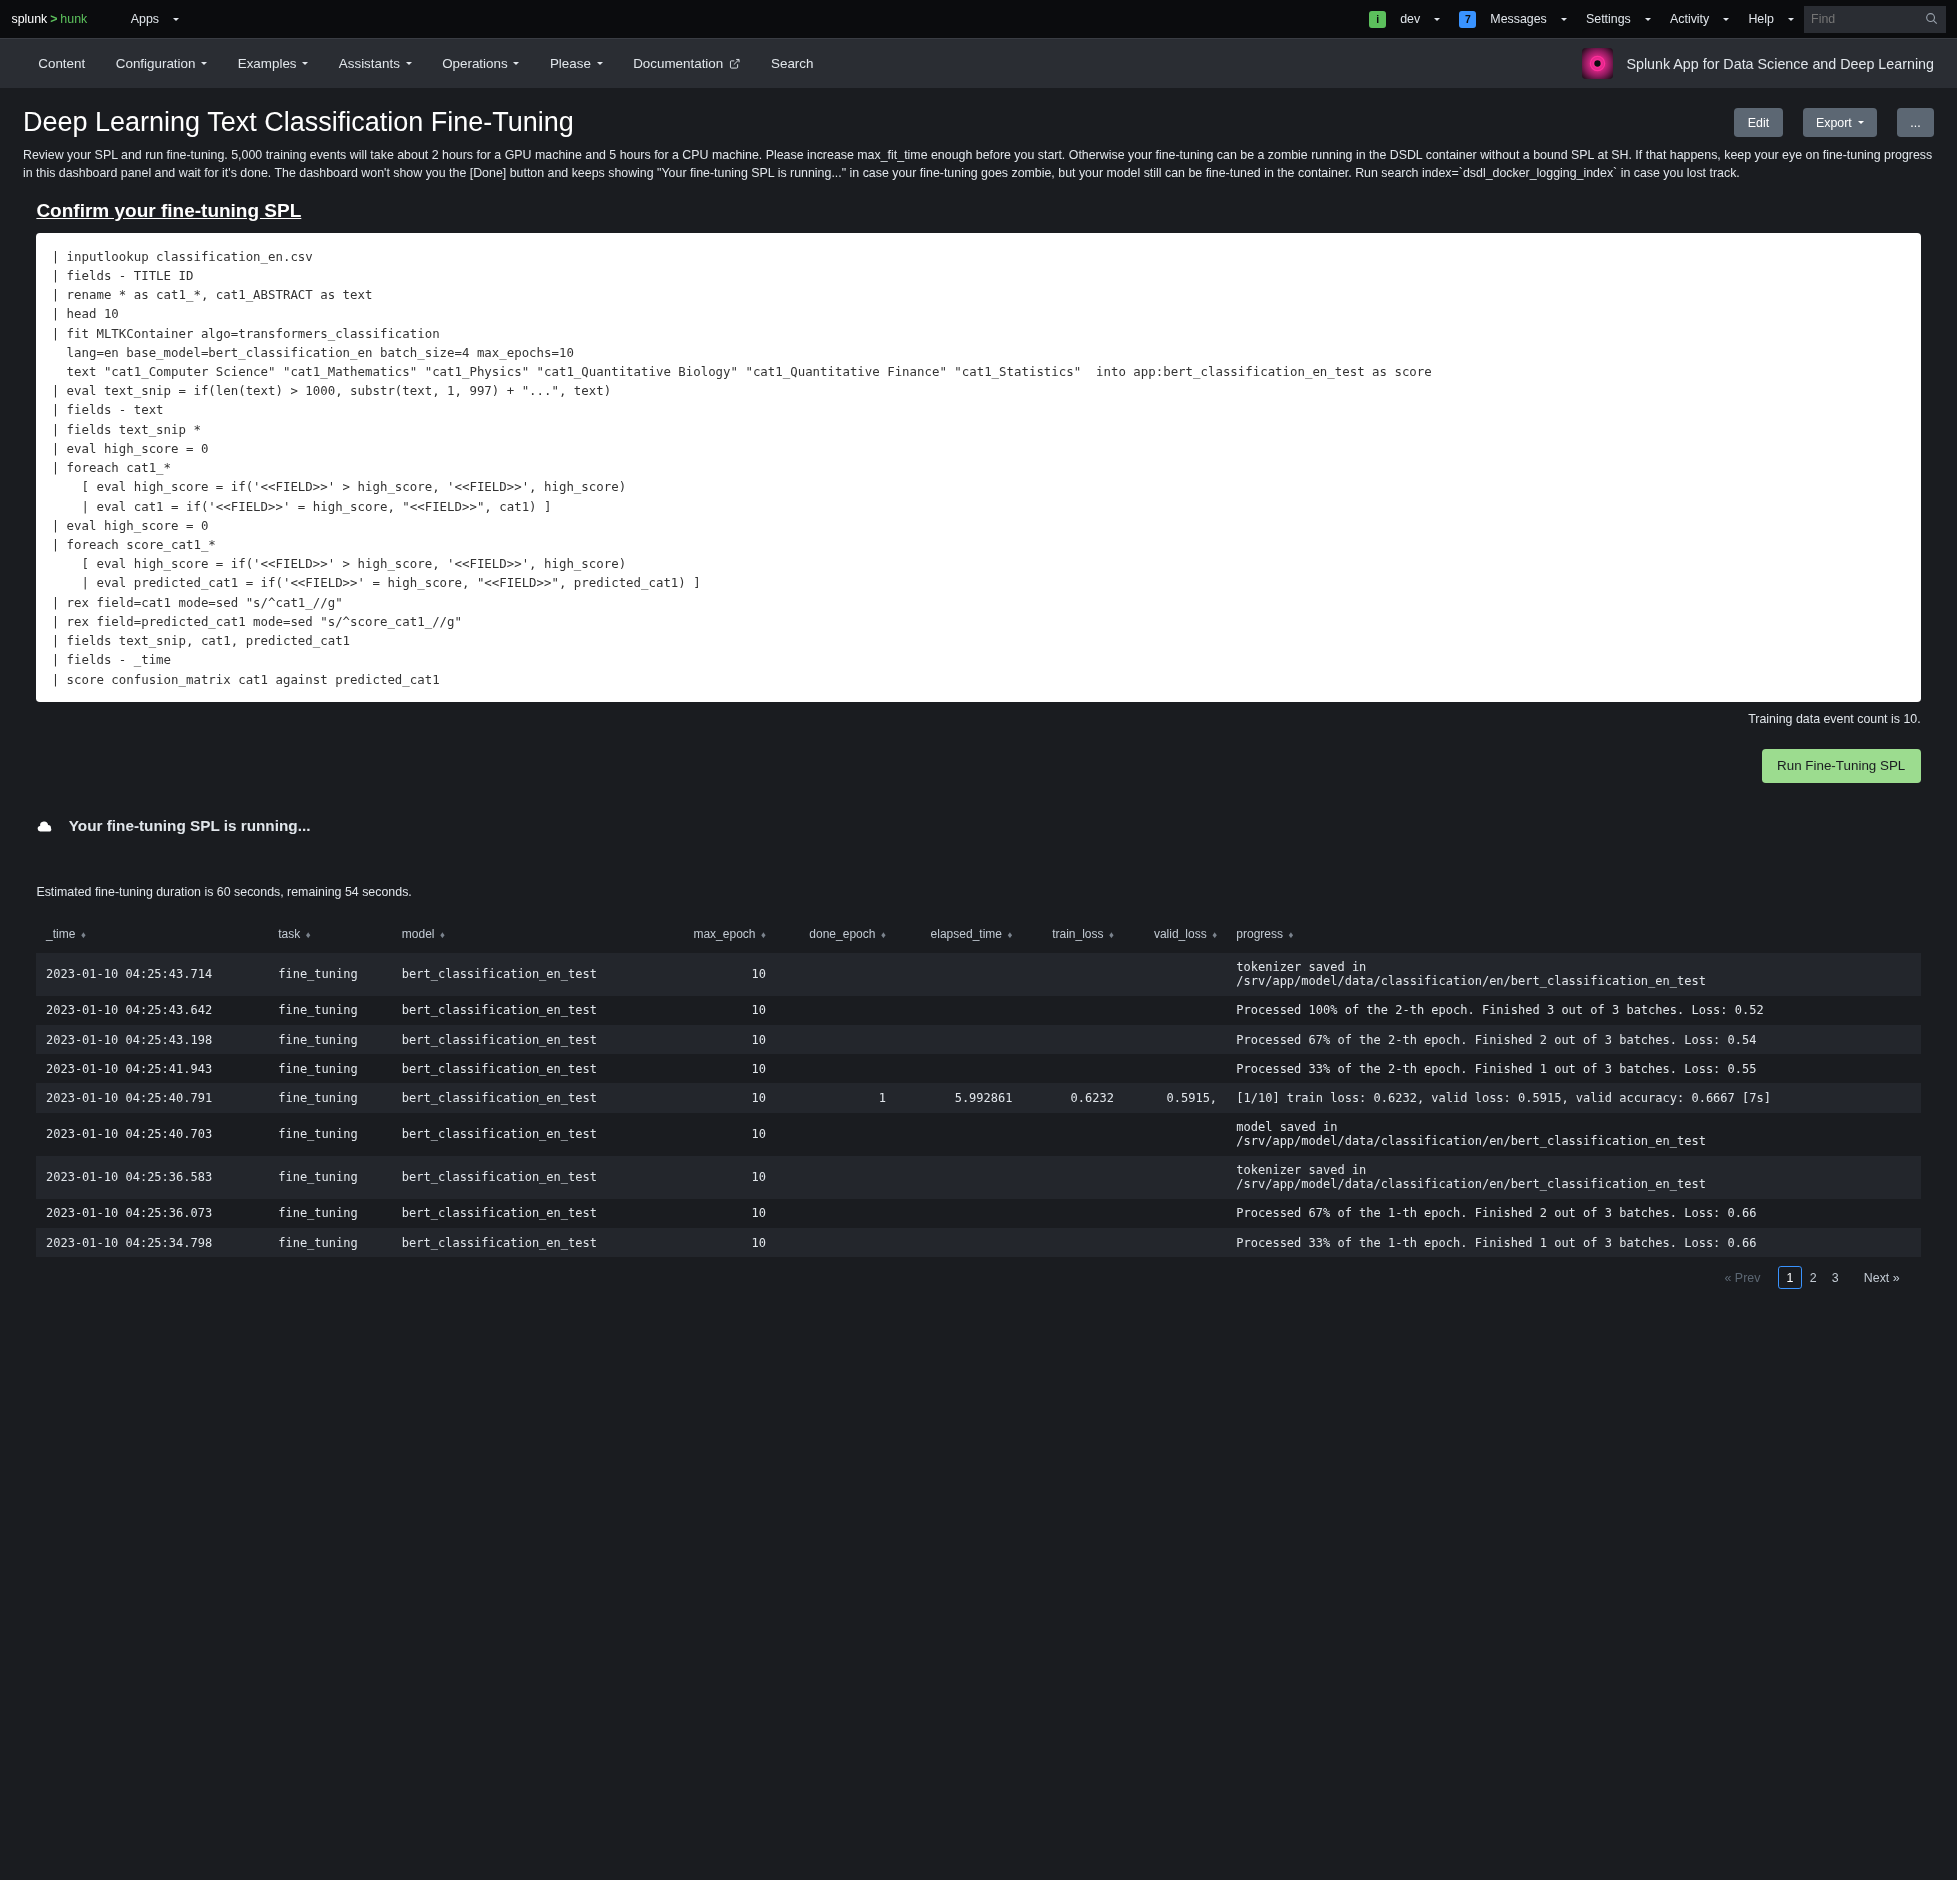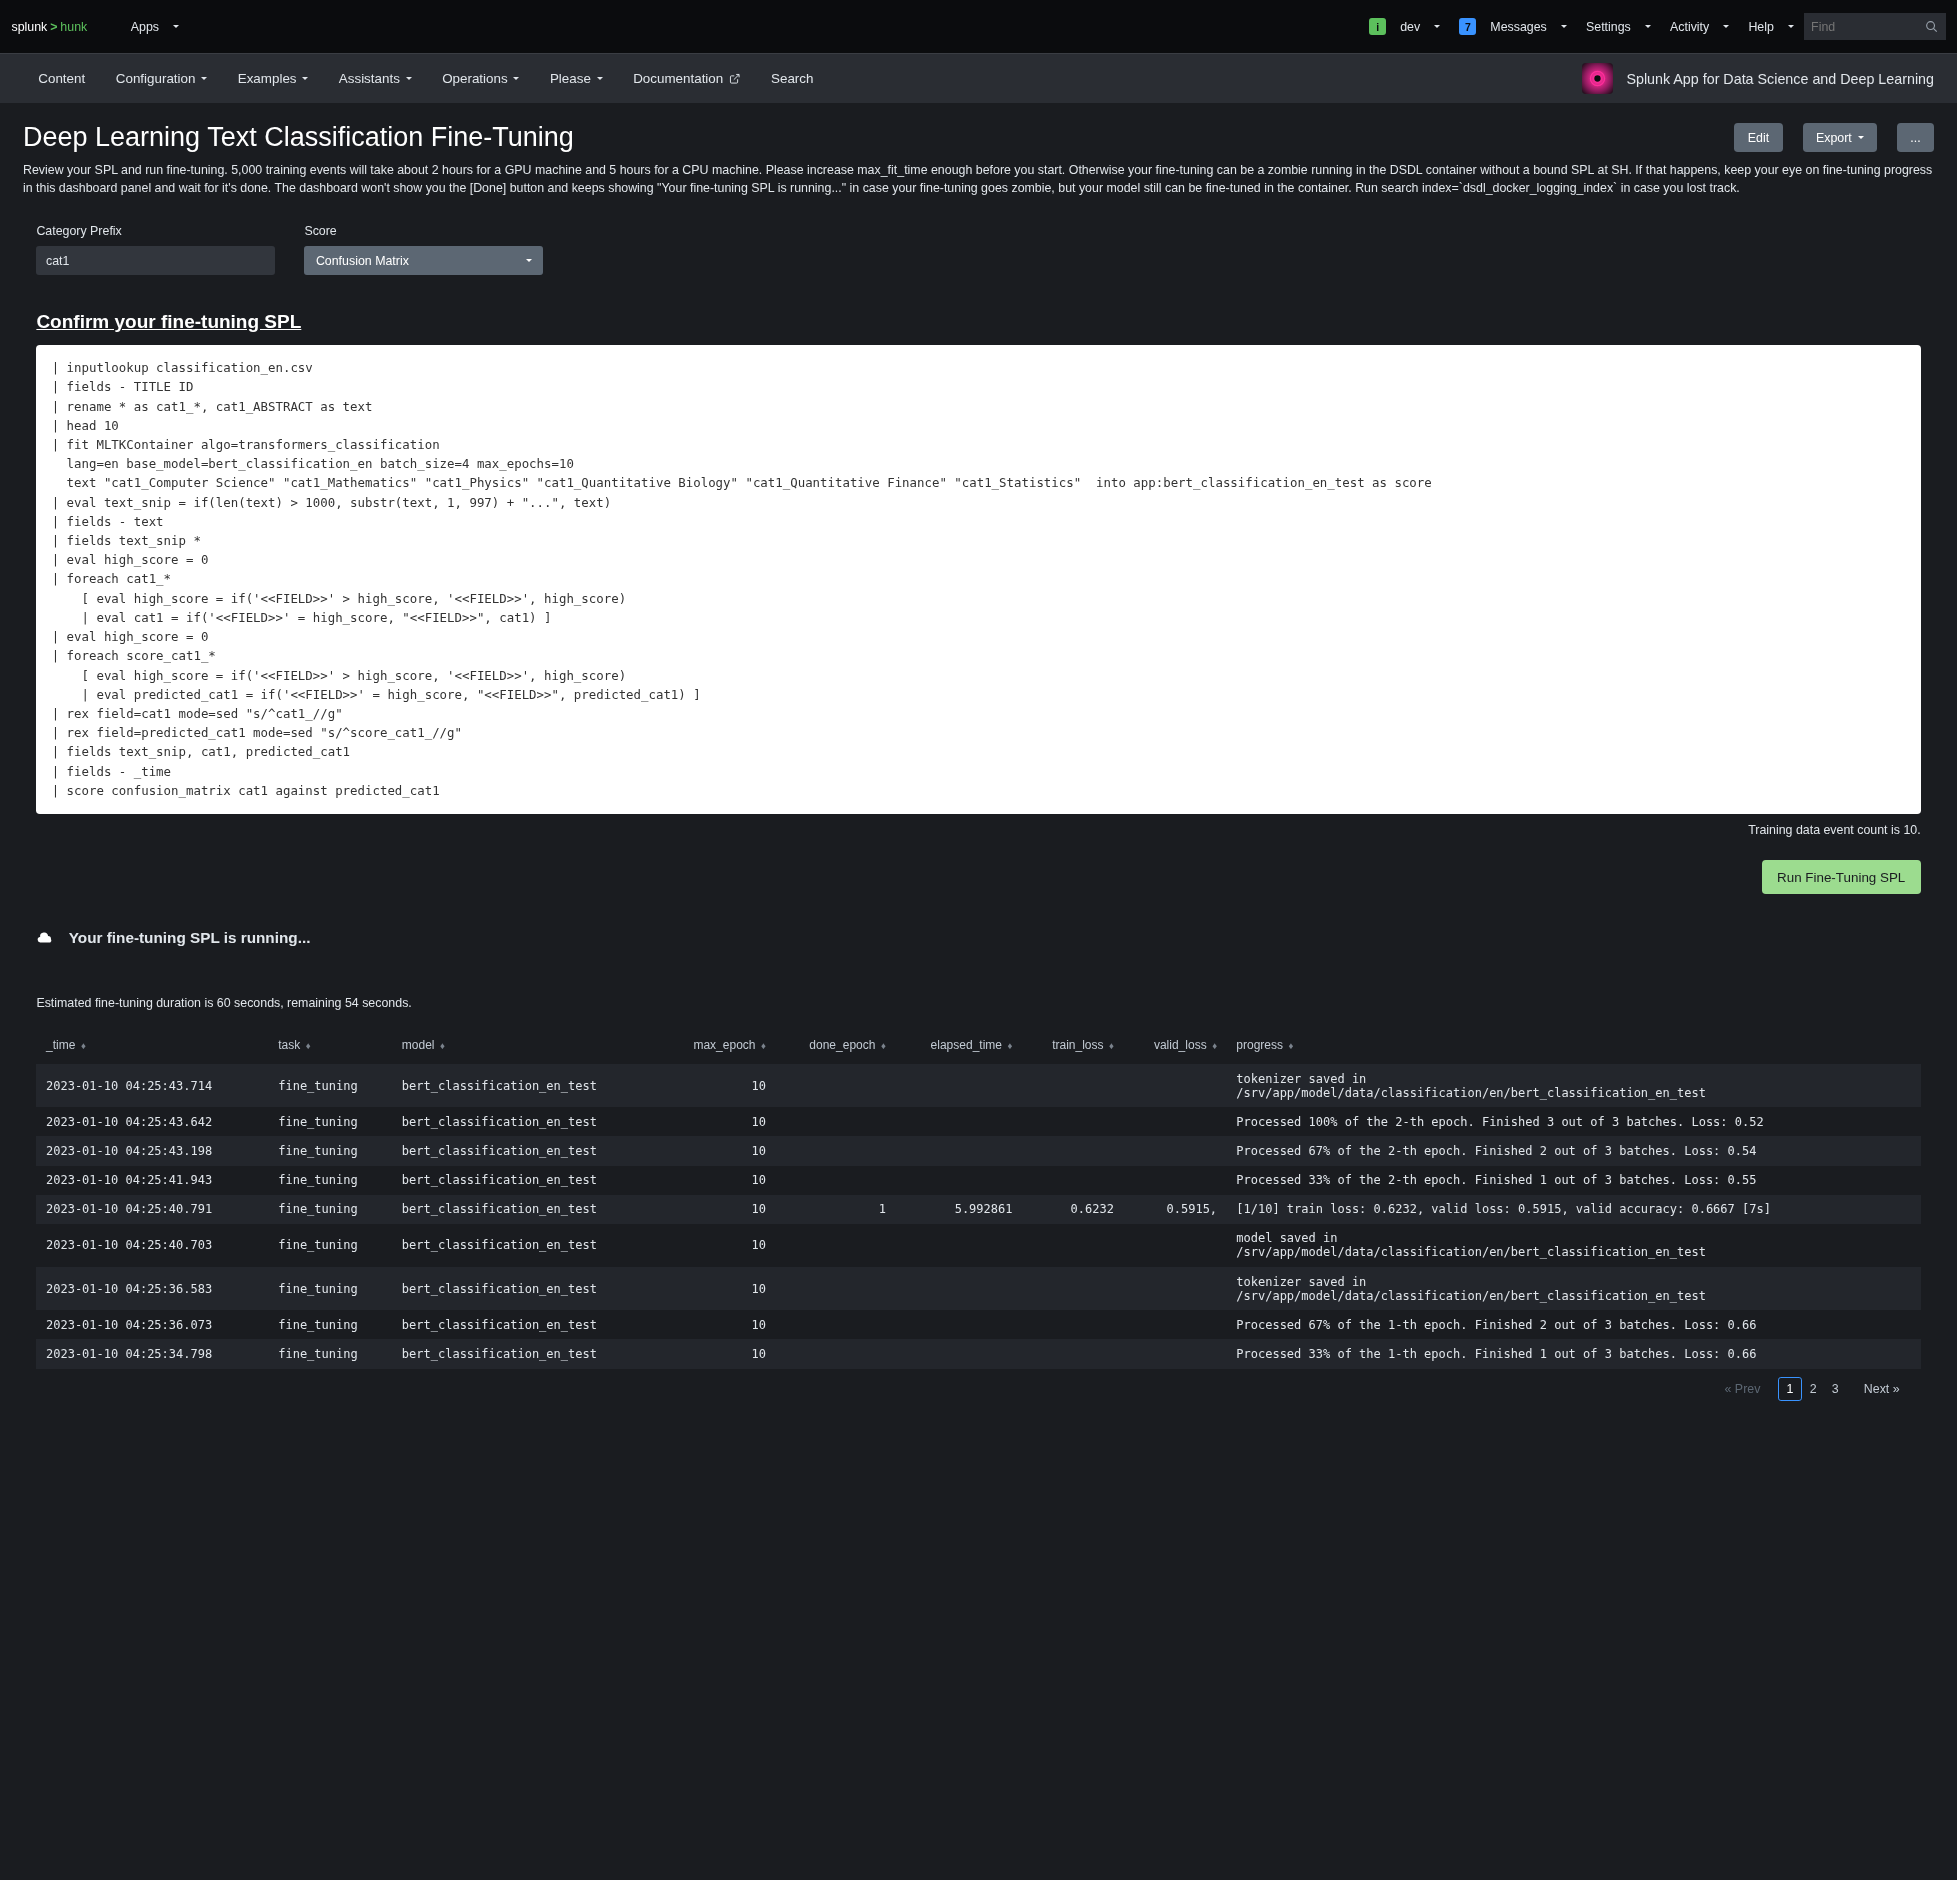--- a/index.html
+++ b/index.html
@@ -6,21 +6,21 @@
 body {
   background: #1a1c20;
   color: #e1e6eb;
   font-family: "Splunk Platform Sans", "Helvetica Neue", Arial, sans-serif;
   font-size: 13.4px;
   overflow-x: hidden;
 }
 
 .topbar {
   background: #0b0c0e;
-  height: 53px;
+  height: 38px;
   display: flex;
   align-items: center;
   padding: 0 11.5px;
   font-size: 12.4px;
 }
 .brand { display: flex; align-items: center; gap: 1.9px; }
 .brand-splunk { color: #fff; font-weight: 500; }
 .brand-gt { color: #5cc05c; font-weight: bold; padding: 0 1px;}
 .brand-hunk { color: #5cc05c; font-weight: 500;}
 .topbar-item { color: #e1e6eb; padding: 0 9.6px; display: flex; align-items: center; gap: 14px; cursor: pointer; }
@@ -184,33 +184,20 @@
     <button class="btn">Edit</button>
     <button class="btn">
       <span>Export</span>
         <span class="caret"></span>
     </button>
     <button class="btn">...</button>
   </div>
   <p class="desc">Review your SPL and run fine-tuning. 5,000 training events will take about 2 hours for a GPU machine and 5 hours for a CPU machine. Please increase max_fit_time enough before you start. Otherwise your fine-tuning can be a zombie running in the DSDL container without a bound SPL at SH. If that happens, keep your eye on fine-tuning progress in this dashboard panel and wait for it's done. The dashboard won't show you the [Done] button and keeps showing "Your fine-tuning SPL is running..." in case your fine-tuning goes zombie, but your model still can be fine-tuned in the container. Run search index=`dsdl_docker_logging_index` in case you lost track.</p>
 
   <div class="panel">
-    <div class="filter-row">
-      <div class="filter-col">
-        <label>Category Prefix</label>
-        <input class="text-input" value="cat1" style="">
-      </div>
-      <div class="filter-col">
-        <label>Score</label>
-        <div class="select-input">
-          <span>Confusion Matrix</span>
-          <span class="caret" style="border-top-color:#fff;"></span>
-        </div>
-      </div>
-    </div>
 
     <h2>Confirm your fine-tuning SPL</h2>
     <div class="spl-box">| inputlookup classification_en.csv
 | fields - TITLE ID
 | rename * as cat1_*, cat1_ABSTRACT as text
 | head 10
 | fit MLTKContainer algo=transformers_classification
   lang=en base_model=bert_classification_en batch_size=4 max_epochs=10
   text "cat1_Computer Science" "cat1_Mathematics" "cat1_Physics" "cat1_Quantitative Biology" "cat1_Quantitative Finance" "cat1_Statistics"  into app:bert_classification_en_test as score
 | eval text_snip = if(len(text) &gt; 1000, substr(text, 1, 997) + "...", text)

